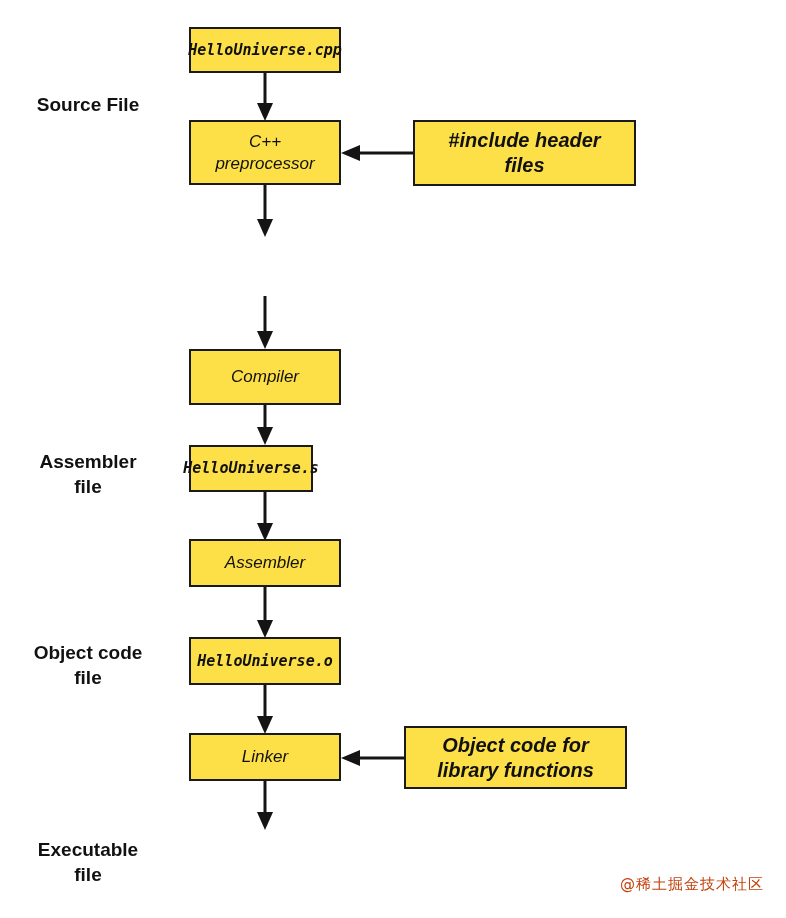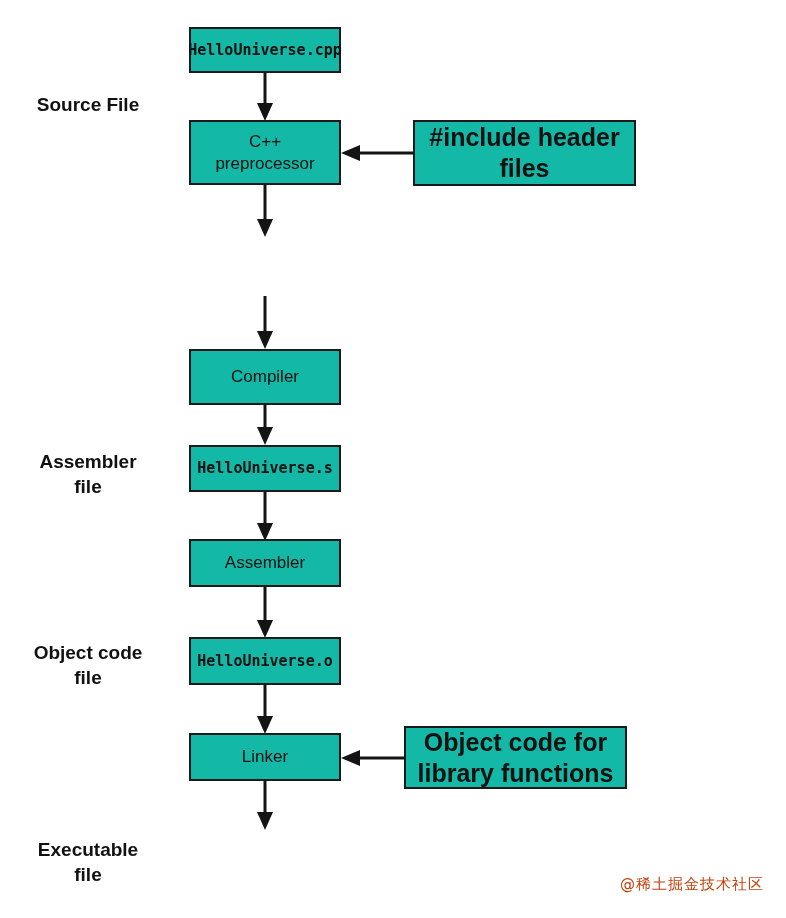--- a/index.html
+++ b/index.html
@@ -17,46 +17,47 @@
     height: 918px;
     background: #ffffff;
     overflow: hidden;
   }
 
   
   .node {
     position: absolute;
     box-sizing: border-box;
     border: 2px solid #1a1a1a;
-    background: #14b8a6;
+    background: #fde047;
     display: flex;
     align-items: center;
     justify-content: center;
     text-align: center;
     line-height: 1.24;
     color: #111111;
+    font-style: italic;
   }
   .node .txt {
     display: block;
     white-space: pre-line;
   }
   .mono {
     font-family: "DejaVu Sans Mono", "Liberation Mono", monospace;
     font-size: 15px;
     font-weight: 700;
     letter-spacing: 0px;
   }
   .sans {
     font-family: "Liberation Sans", sans-serif;
     font-size: 17px;
     font-weight: 400;
   }
   .sans-bold {
     font-family: "Liberation Sans", sans-serif;
-    font-size: 25px;
+    font-size: 20px;
     font-weight: 700;
   }
 
   
   .stage-label {
     position: absolute;
     font-family: "Liberation Sans", sans-serif;
     font-size: 19px;
     font-weight: 700;
     color: #111111;
@@ -167,21 +168,21 @@
   <div class="node" style="left:413px; top:120px; width:223px; height:66px;">
     <span class="txt sans-bold">#include header
 files</span>
   </div>
 
 
   <div class="node" style="left:189px; top:349px; width:152px; height:56px;">
     <span class="txt sans">Compiler</span>
   </div>
 
-  <div class="node" style="left:189px; top:445px; width:152px; height:47px;">
+  <div class="node" style="left:189px; top:445px; width:124px; height:47px;">
     <span class="txt mono">HelloUniverse.s</span>
   </div>
 
   <div class="node" style="left:189px; top:539px; width:152px; height:48px;">
     <span class="txt sans">Assembler</span>
   </div>
 
   <div class="node" style="left:189px; top:637px; width:152px; height:48px;">
     <span class="txt mono">HelloUniverse.o</span>
   </div>

